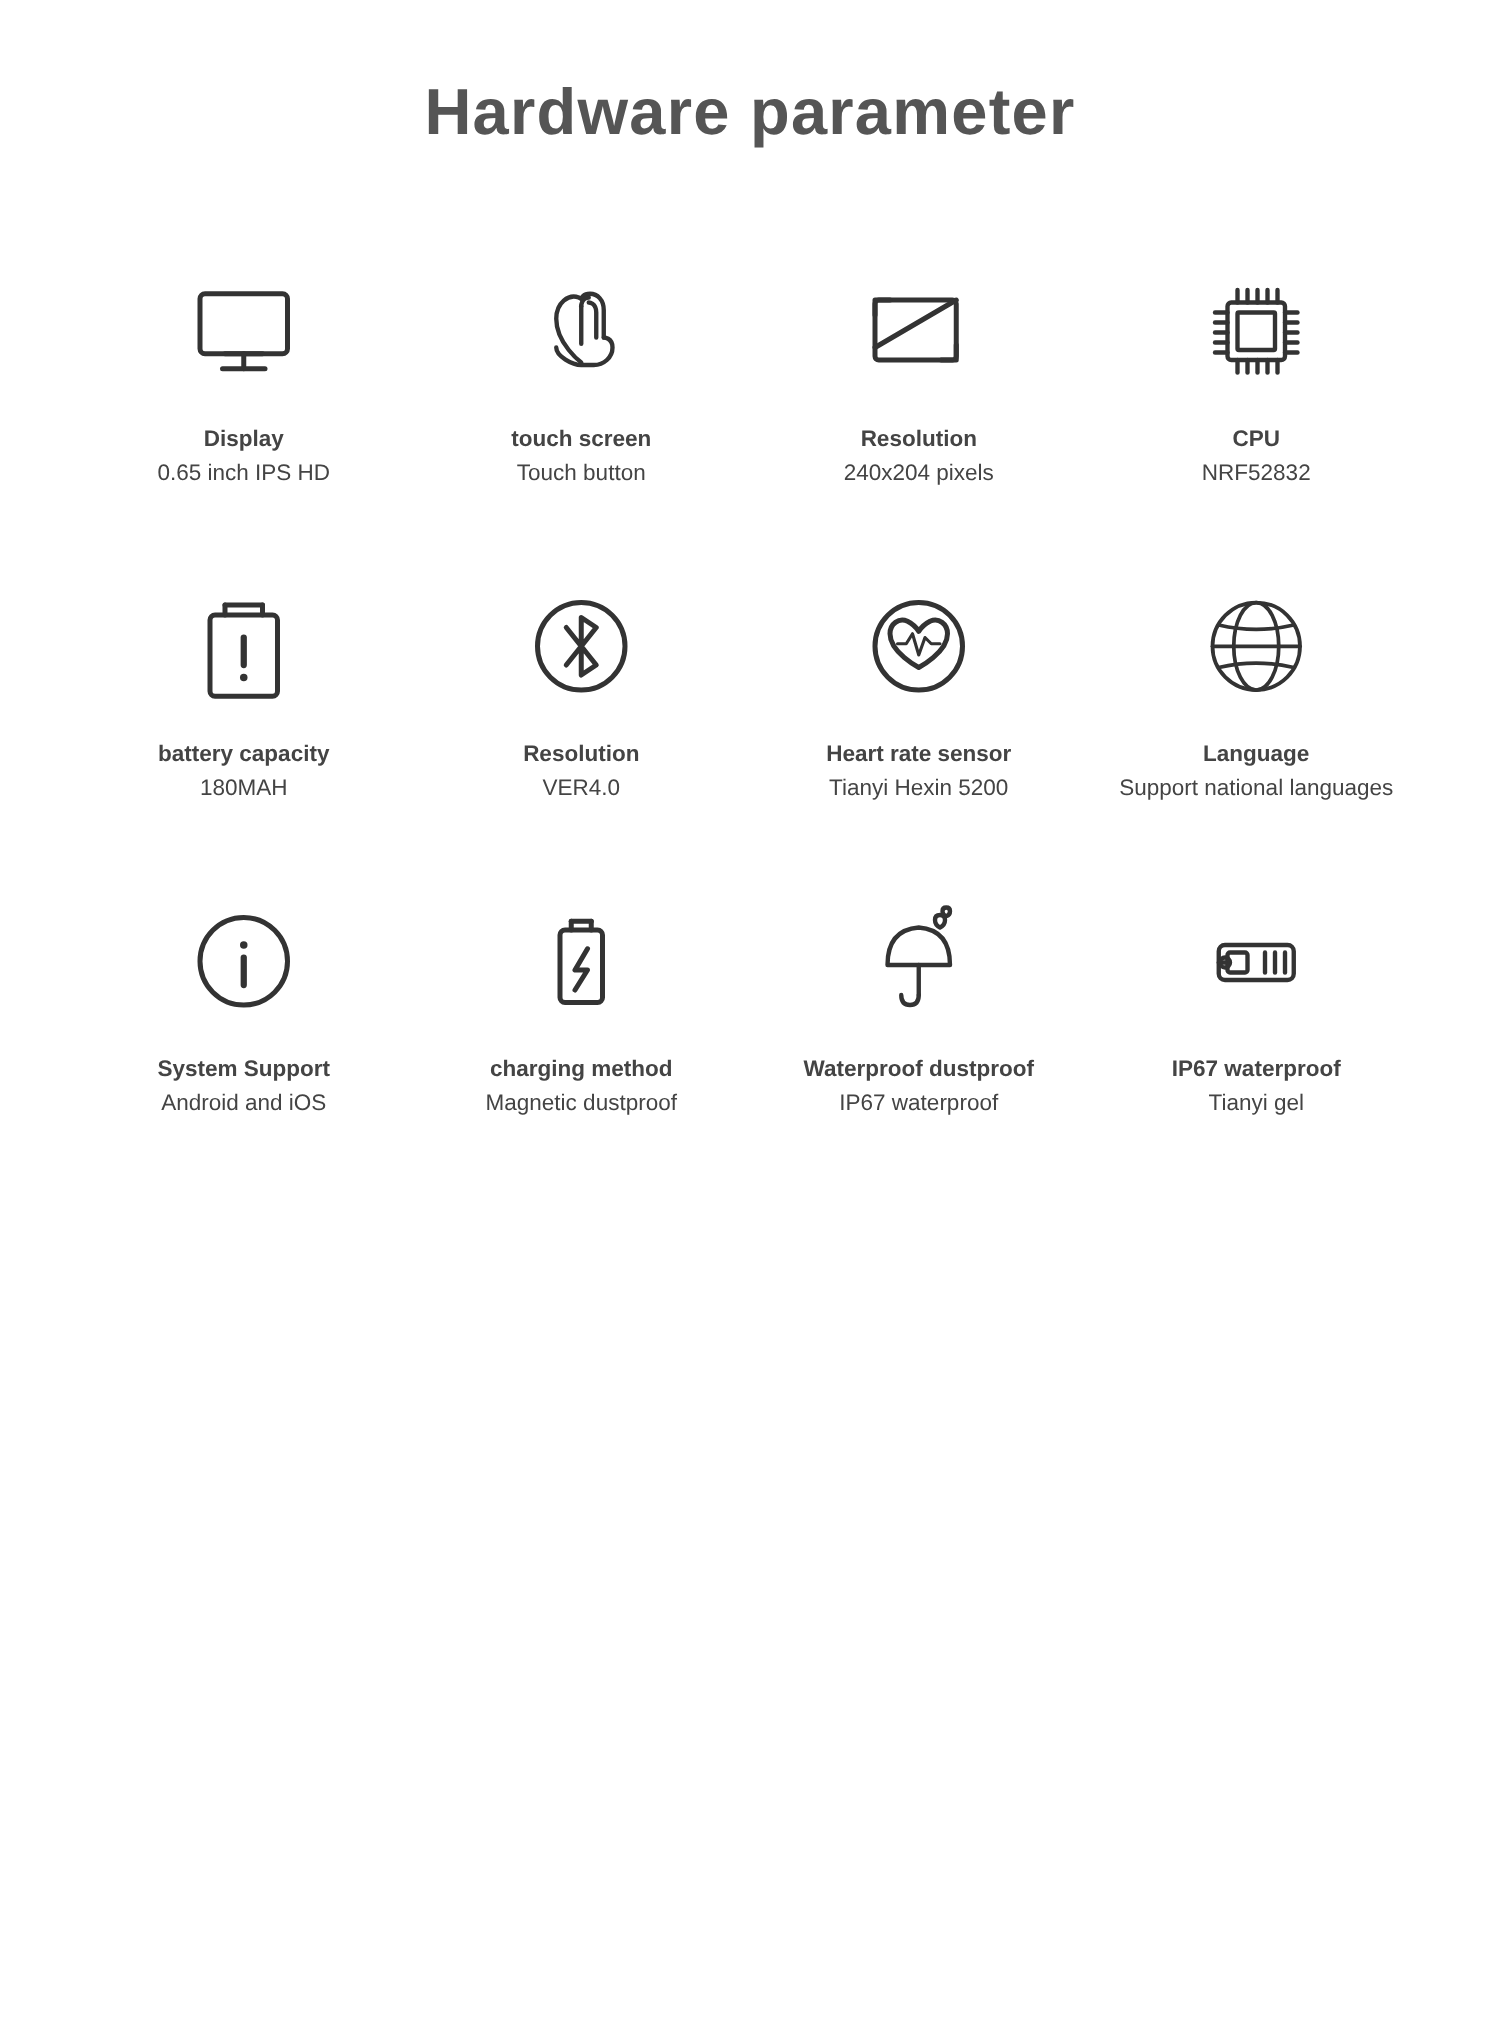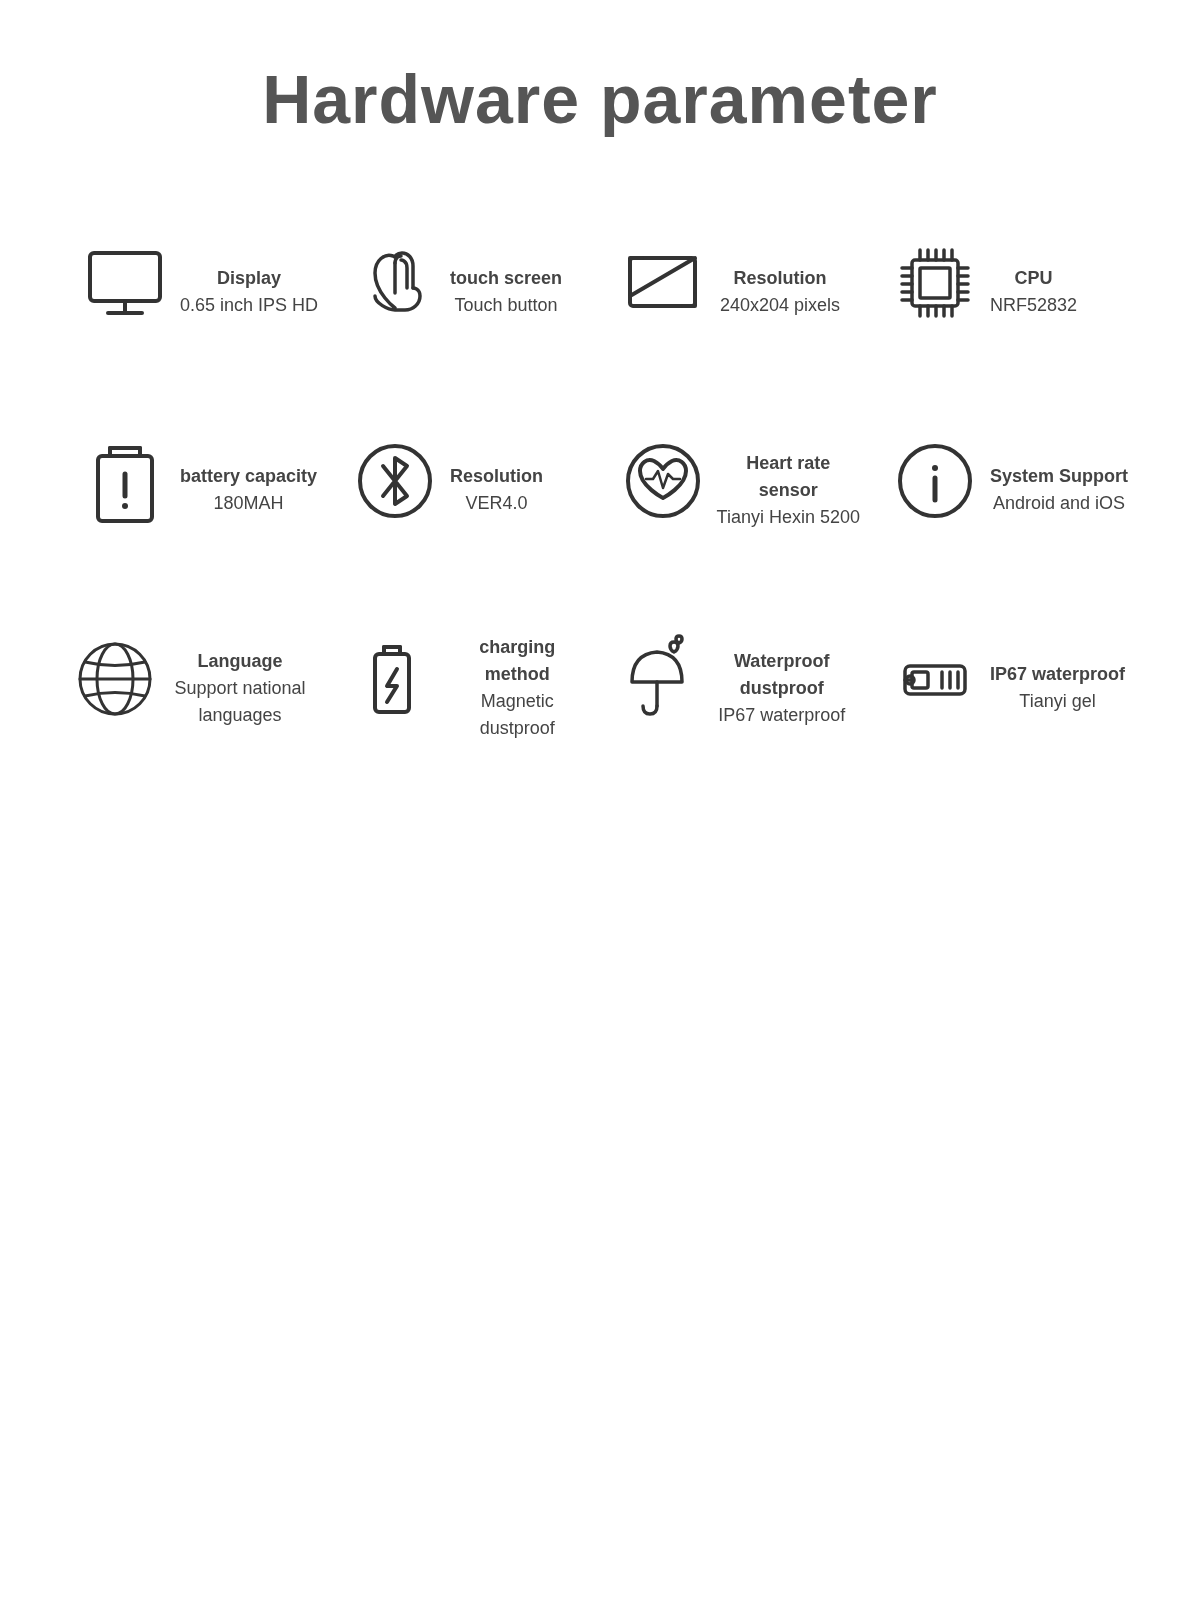--- a/index.html
+++ b/index.html
@@ -5,35 +5,35 @@
     * { margin: 0; padding: 0; box-sizing: border-box; }
     body {
       background: #ffffff;
       font-family: Arial, sans-serif;
       width: 1200px;
       min-height: 1621px;
       color: #333;
     }
     .page-title {
       text-align: center;
-      font-size: 68px;
+      font-size: 52px;
       font-weight: bold;
       color: #555;
       padding: 60px 0 40px 0;
       letter-spacing: 1px;
     }
     .grid {
       display: grid;
       grid-template-columns: repeat(4, 1fr);
       gap: 0;
       padding: 20px 60px;
     }
     .param-item {
       display: flex;
-      flex-direction: row;
+      flex-direction: column;
       align-items: center;
       padding: 30px 10px 40px 10px;
       text-align: center;
     }
     .icon-wrap {
       width: 110px;
       height: 110px;
       display: flex;
       align-items: center;
       justify-content: center;
@@ -192,53 +192,53 @@
       </svg>
     </div>
     <div class="param-label">
       <span class="title">Heart rate sensor</span>
       <span class="value">Tianyi Hexin 5200</span>
     </div>
   </div>
 
   <div class="param-item">
     <div class="icon-wrap">
-      <svg viewBox="0 0 90 90" fill="none" stroke="#333" stroke-width="4" stroke-linecap="round" stroke-linejoin="round">
-        <circle cx="45" cy="45" r="35"></circle>
-
-        <circle cx="45" cy="32" r="3" fill="#333" stroke="none"></circle>
-        <line x1="45" y1="42" x2="45" y2="64" stroke-width="5"></line>
-      </svg>
-    </div>
-    <div class="param-label">
-      <span class="title">System Support</span>
-      <span class="value">Android and iOS</span>
-    </div>
-  </div>
-
-  <div class="param-item">
-    <div class="icon-wrap">
       <svg viewBox="0 0 90 90" fill="none" stroke="#333" stroke-width="3" stroke-linecap="round" stroke-linejoin="round">
         <circle cx="45" cy="45" r="35"></circle>
 
         <ellipse cx="45" cy="45" rx="18" ry="35"></ellipse>
         <line x1="10" y1="45" x2="80" y2="45"></line>
         <path d="M15 28 Q45 35 75 28"></path>
         <path d="M15 62 Q45 55 75 62"></path>
       </svg>
     </div>
     <div class="param-label">
       <span class="title">Language</span>
       <span class="value">Support national languages</span>
     </div>
   </div>
 
   <div class="param-item">
     <div class="icon-wrap">
       <svg viewBox="0 0 90 90" fill="none" stroke="#333" stroke-width="4" stroke-linecap="round" stroke-linejoin="round">
+        <circle cx="45" cy="45" r="35"></circle>
+
+        <circle cx="45" cy="32" r="3" fill="#333" stroke="none"></circle>
+        <line x1="45" y1="42" x2="45" y2="64" stroke-width="5"></line>
+      </svg>
+    </div>
+    <div class="param-label">
+      <span class="title">System Support</span>
+      <span class="value">Android and iOS</span>
+    </div>
+  </div>
+
+  <div class="param-item">
+    <div class="icon-wrap">
+      <svg viewBox="0 0 90 90" fill="none" stroke="#333" stroke-width="4" stroke-linecap="round" stroke-linejoin="round">
 
         <rect x="28" y="20" width="34" height="58" rx="4"></rect>
         <line x1="37" y1="20" x2="37" y2="13"></line>
         <line x1="53" y1="20" x2="53" y2="13"></line>
         <line x1="37" y1="13" x2="53" y2="13"></line>
 
         <polyline points="50,35 40,52 50,52 40,68" stroke-width="4"></polyline>
       </svg>
     </div>
     <div class="param-label">

